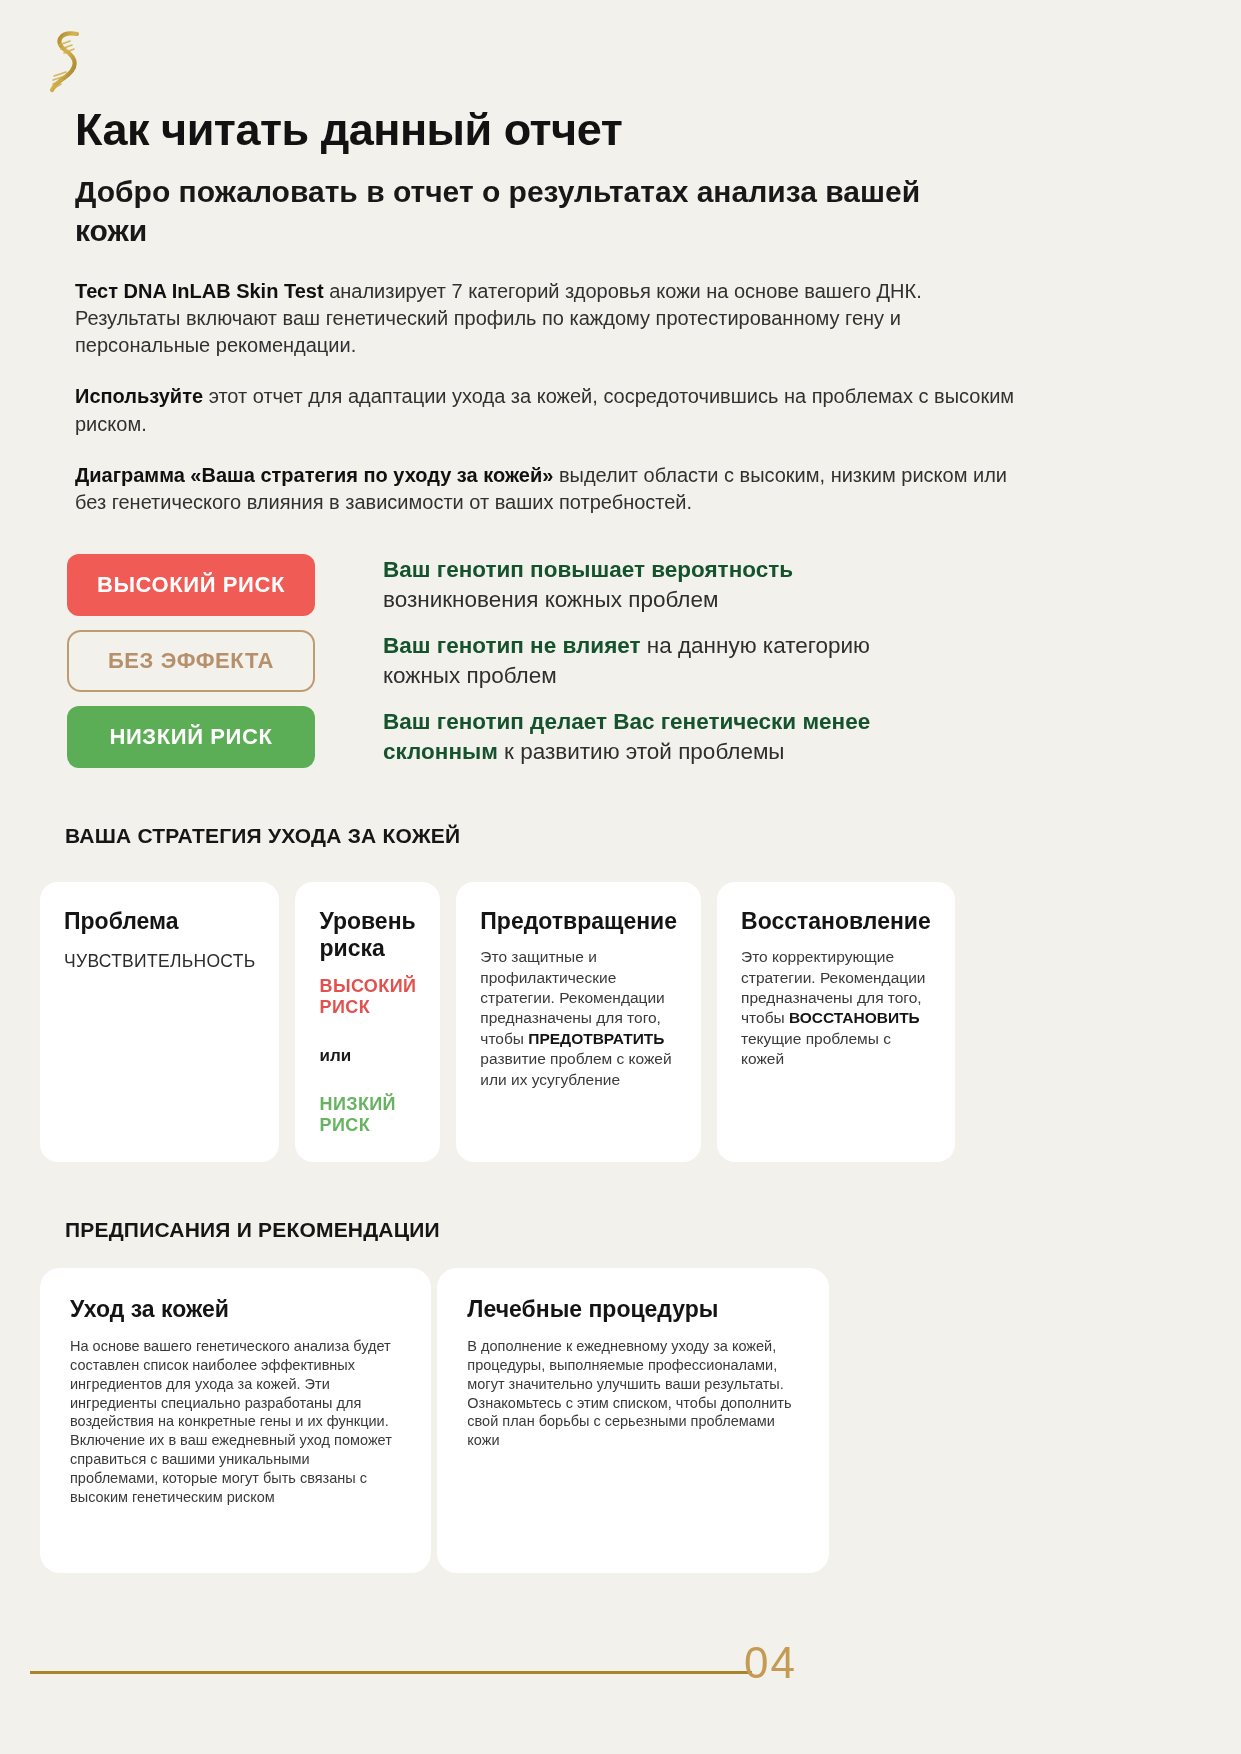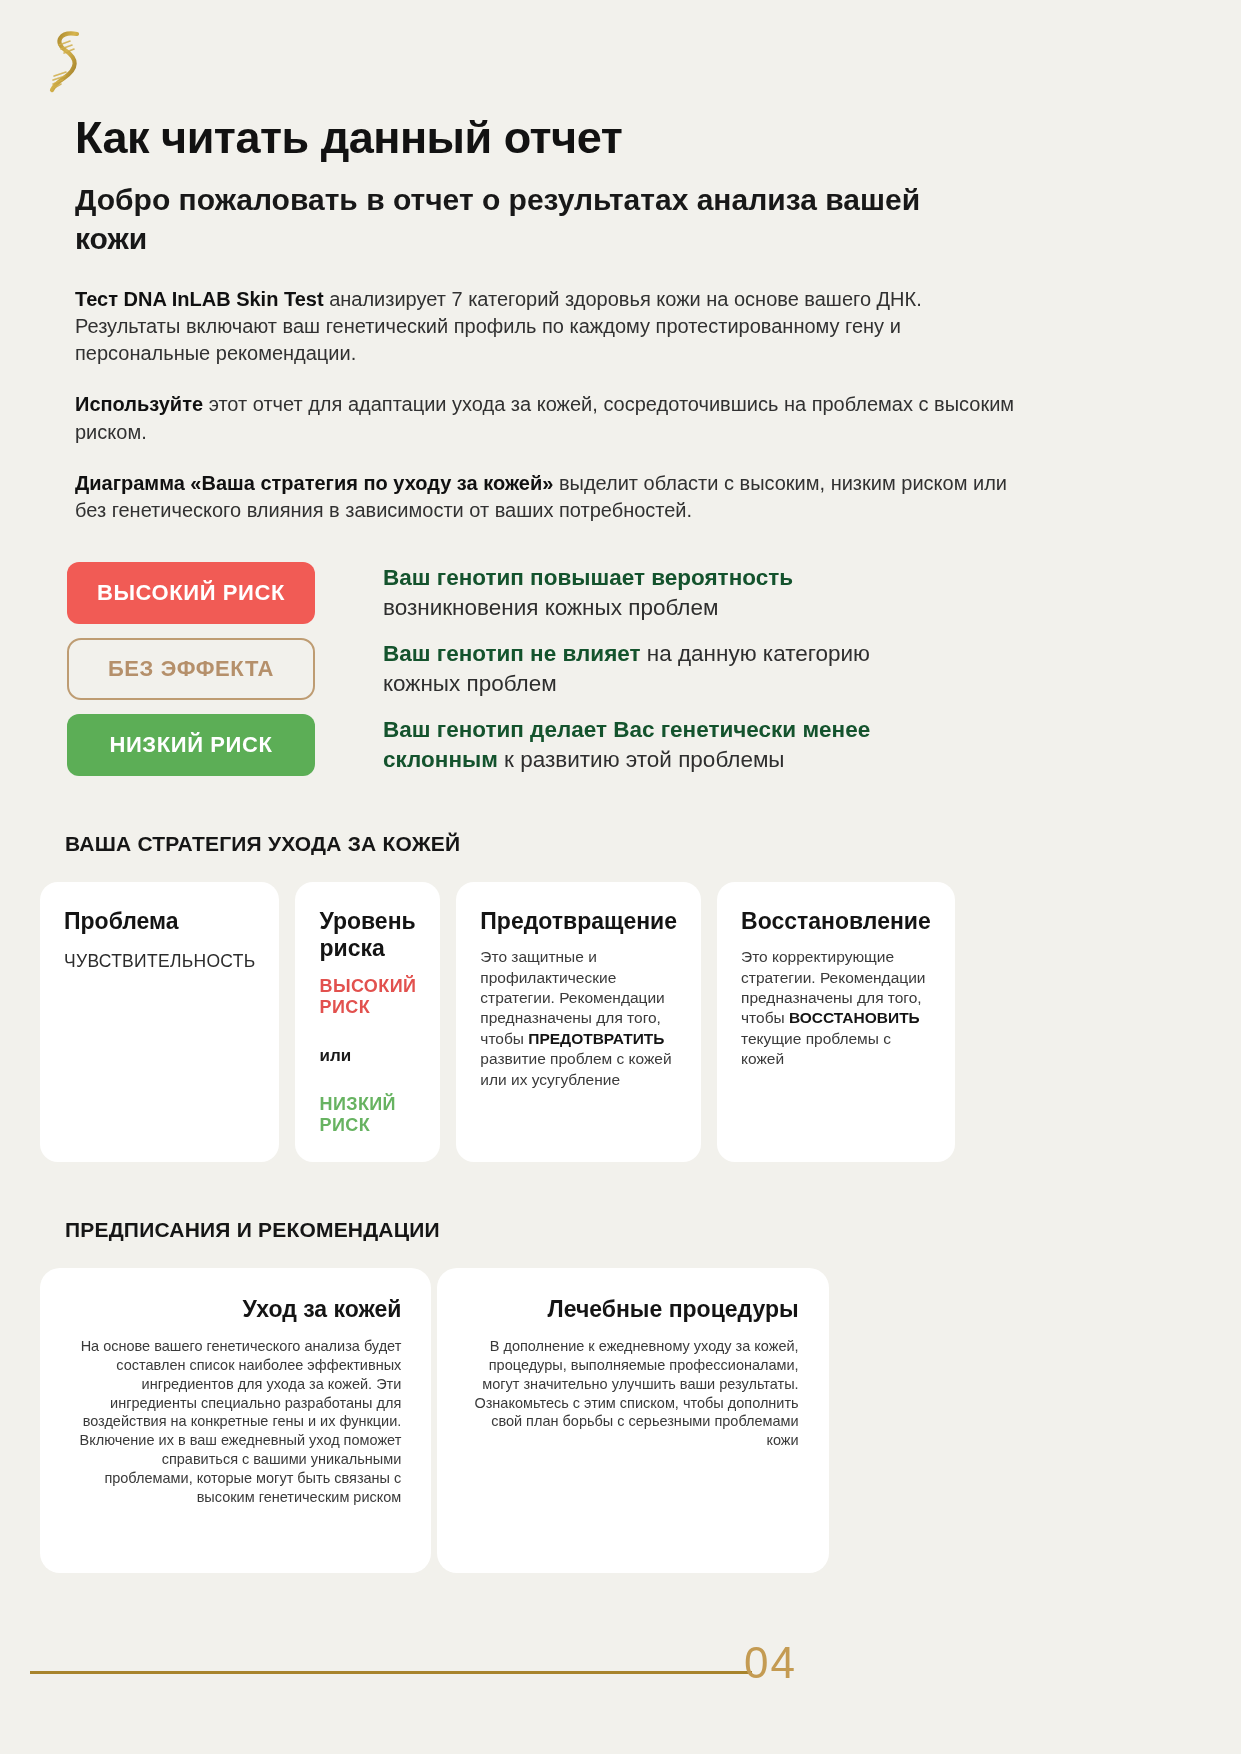--- a/index.html
+++ b/index.html
@@ -20,21 +20,21 @@
   .logo {
     position: absolute;
     left: 44px;
     top: 28px;
     width: 48px;
     height: 66px;
   }
   .content {
     position: absolute;
     left: 40px;
-    top: 16px;
+    top: 8px;
     width: 1110px;
   }
   .intro { margin-left: 35px; }
   .doc-title {
     margin: 96px 0 0;
     font-size: 45px;
     line-height: 1.15;
     font-weight: 800;
     letter-spacing: -0.5px;
     color: #121212;
@@ -106,21 +106,21 @@
     color: #161616;
   }
 
   .card {
     background: #ffffff;
     border-radius: 18px;
     padding: 26px 24px;
     box-sizing: border-box;
   }
   .cards4 {
-    margin-top: 26px;
+    margin-top: 34px;
     display: grid;
     grid-template-columns: repeat(4, 1fr);
     gap: 16px;
     width: 890px;
     align-items: stretch;
   }
   .cards4 .card { min-height: 238px; }
   .card-title {
     margin: 0;
     font-size: 24px;
@@ -162,21 +162,20 @@
   }
   .card-body b { color: #141414; text-align: center; }
 
   .cards3 {
     margin-top: 26px;
     display: grid;
     grid-template-columns: repeat(3, 1fr);
     gap: 6px;
     width: 1186px;
     align-items: stretch;
-    text-align: right;
   }
   .cards3 .card {
     padding: 28px 30px;
     min-height: 305px;
     border-radius: 20px;
   }
   .cards3 .card-title { font-size: 23px; }
   .cards3 .card-body {
     margin-top: 14px;
     font-size: 14.5px;

